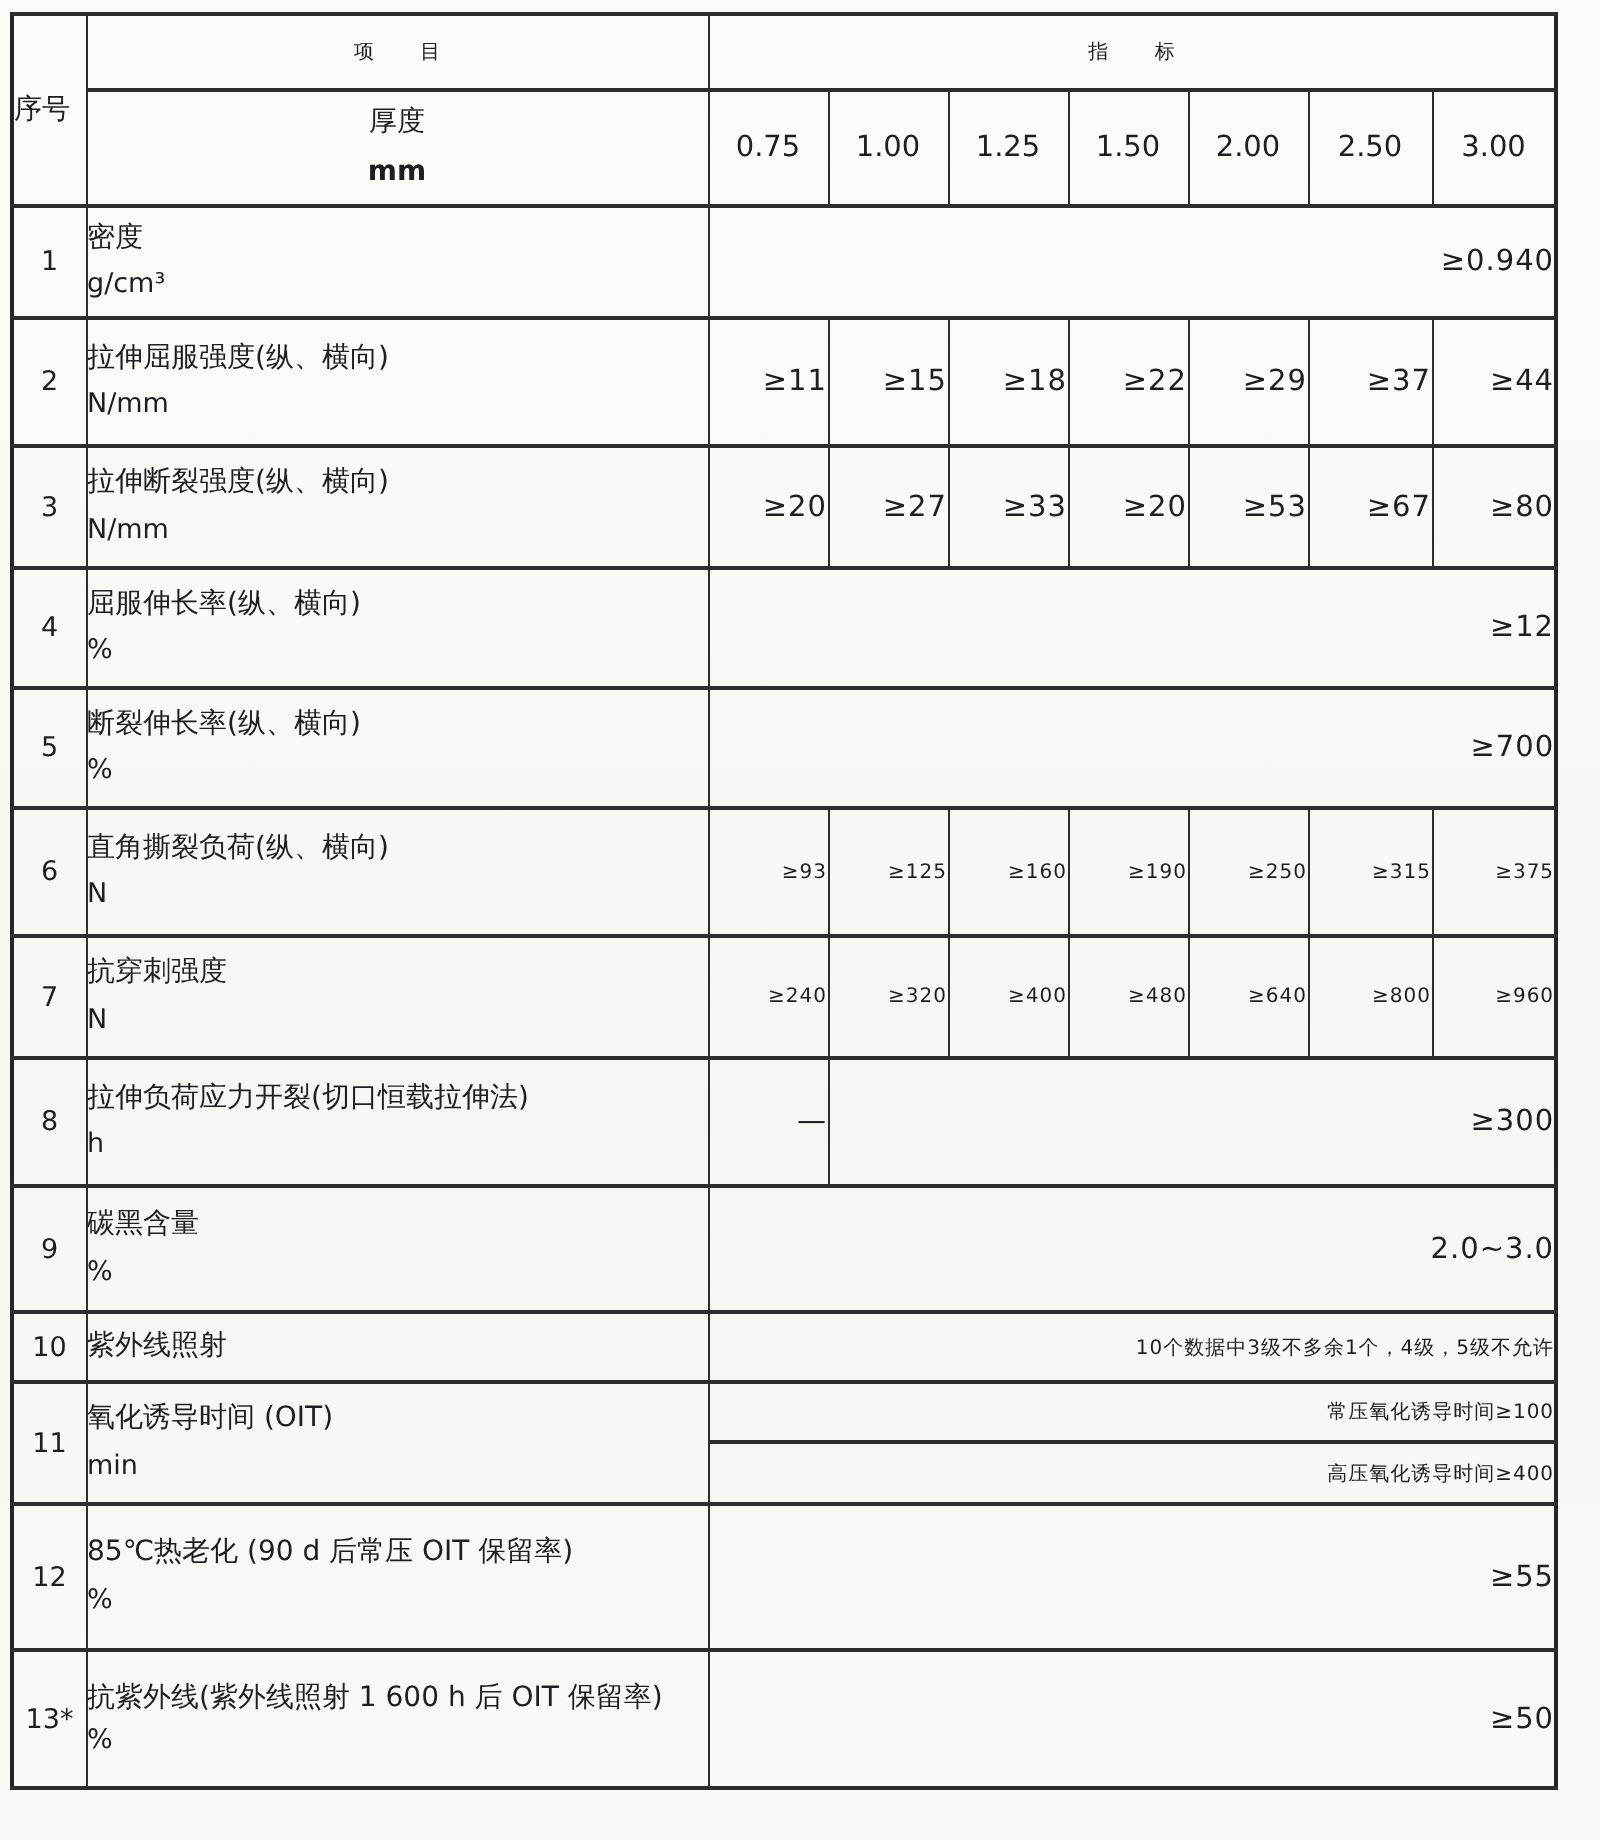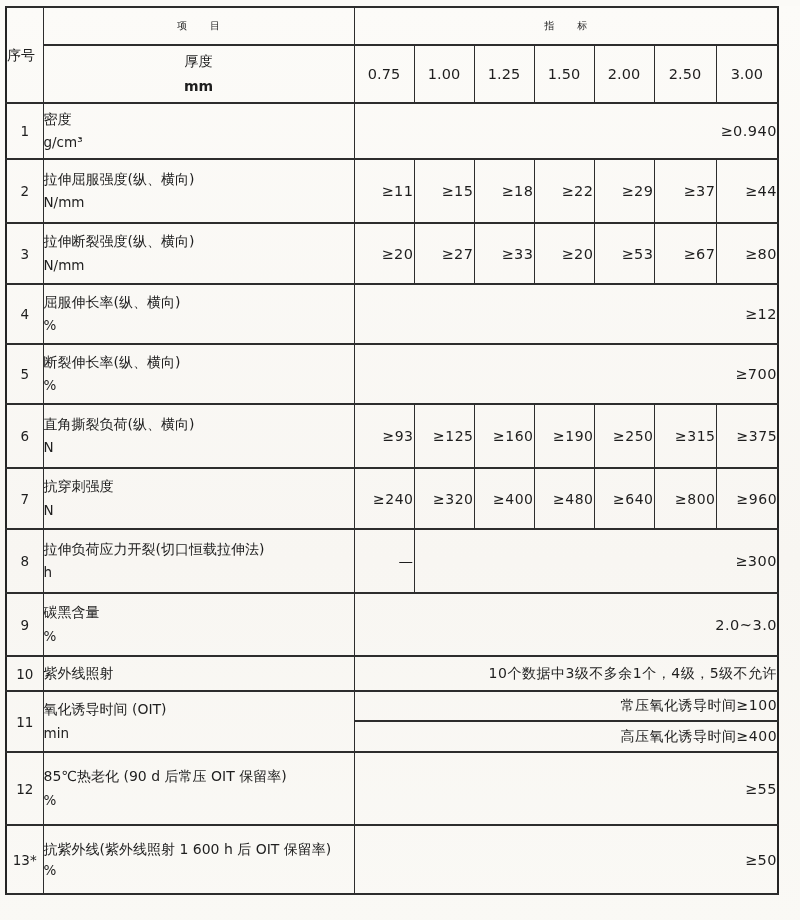--- a/index.html
+++ b/index.html
@@ -89,21 +89,21 @@
     font-size: 14px;
     line-height: 1.75;
   }
   .item-cell .unit { font-size: 13.5px; }
   .val-cell {
     text-align: right;
     vertical-align: middle;
     font-size: 14.5px;
     letter-spacing: 0.5px;
   }
-  .val-small { font-size: 14px; }
+  .val-small { font-size: 10px; }
 </style>
 </head>
 <body>
 
 <div class="page">
 
 
   <table class="spec">
     <colgroup>
       <col style="width:37px">

